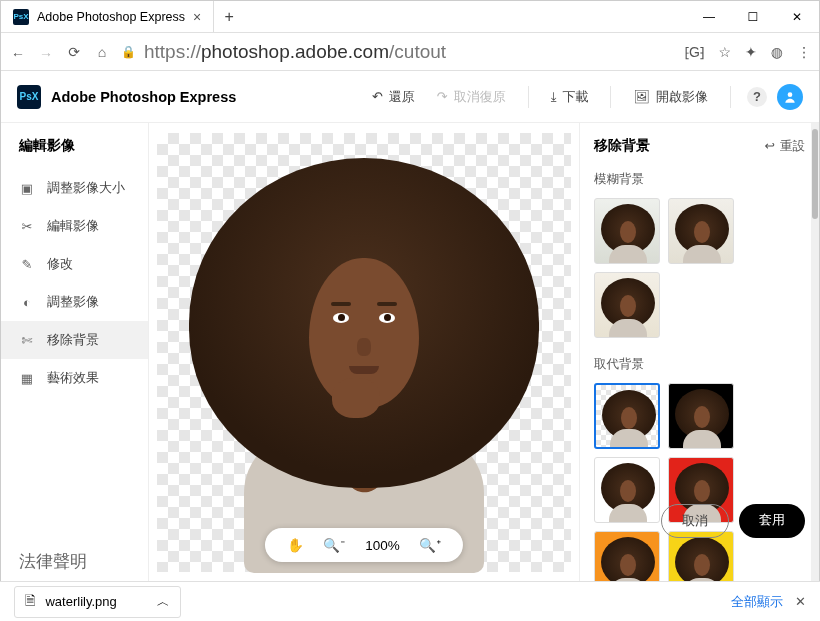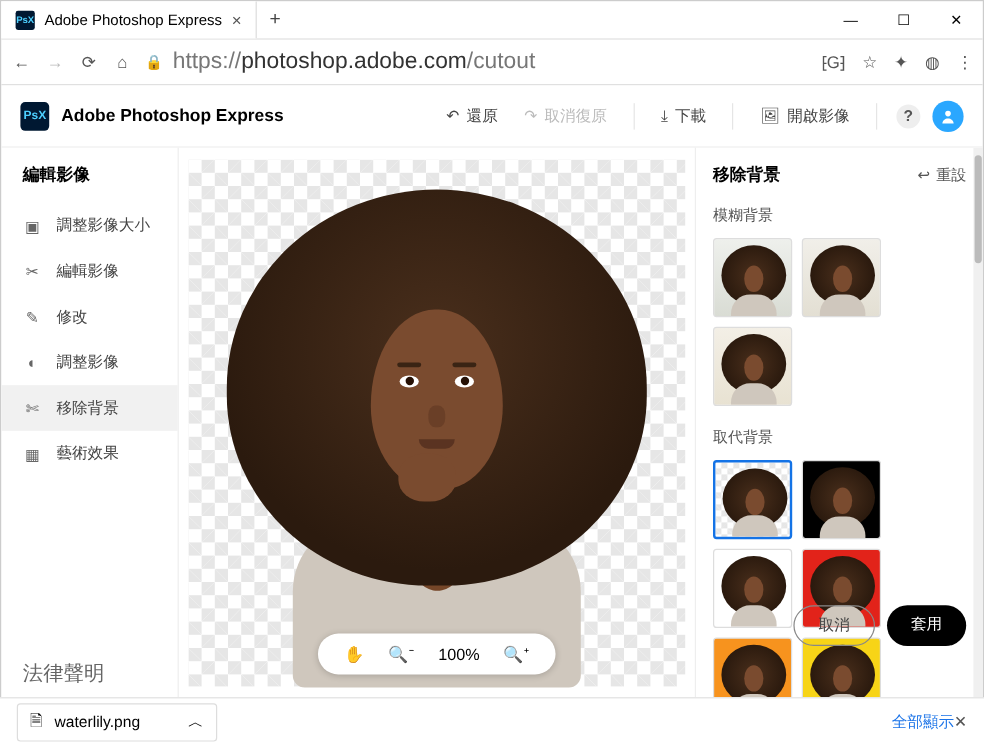--- a/index.html
+++ b/index.html
@@ -81,21 +81,21 @@
   .th.white{ background:#fff;}
   .th.red{ background:#e2231a;}
   .th.orange{ background:#f7931e;}
   .th.yellow{ background:#f7d417;}
   .footer-actions { position:absolute; bottom:44px; right:14px; display:flex; gap:10px;}
   .pill { padding:7px 20px; border-radius:20px; font-size:13px; cursor:pointer;}
   .pill.outline { border:1.5px solid #888; color:#444;}
   .pill.primary { background:#000000; color:#fff;}
   .dlbar { position:absolute; bottom:0; left:0; right:0; height:40px; border-top:1px solid #e0e0e0; display:flex; align-items:center; padding:0 14px; font-size:13px; background:#fff;}
   .dlitem { display:flex; align-items:center; gap:10px; border:1px solid #ddd; border-radius:3px; padding:4px 10px;}
-  .dlbar .right-actions{ margin-left:auto; display:flex; gap:0; align-items:center;}
+  .dlbar .right-actions{ margin-left:auto; display:flex; gap:12px; align-items:center;}
   .showall{ color:#1a73e8; cursor:pointer;}
   .xclose{ color:#555; cursor:pointer;}
   .help-ico{width:20px;height:20px;border-radius:50%;background:#eee;color:#555;display:flex;align-items:center;justify-content:center;font-size:13px;font-weight:bold;}
 </style>
 </head>
 <body>
 
 <div class="titlebar">
   <div class="tab">
     <div class="favicon">PsX</div>

